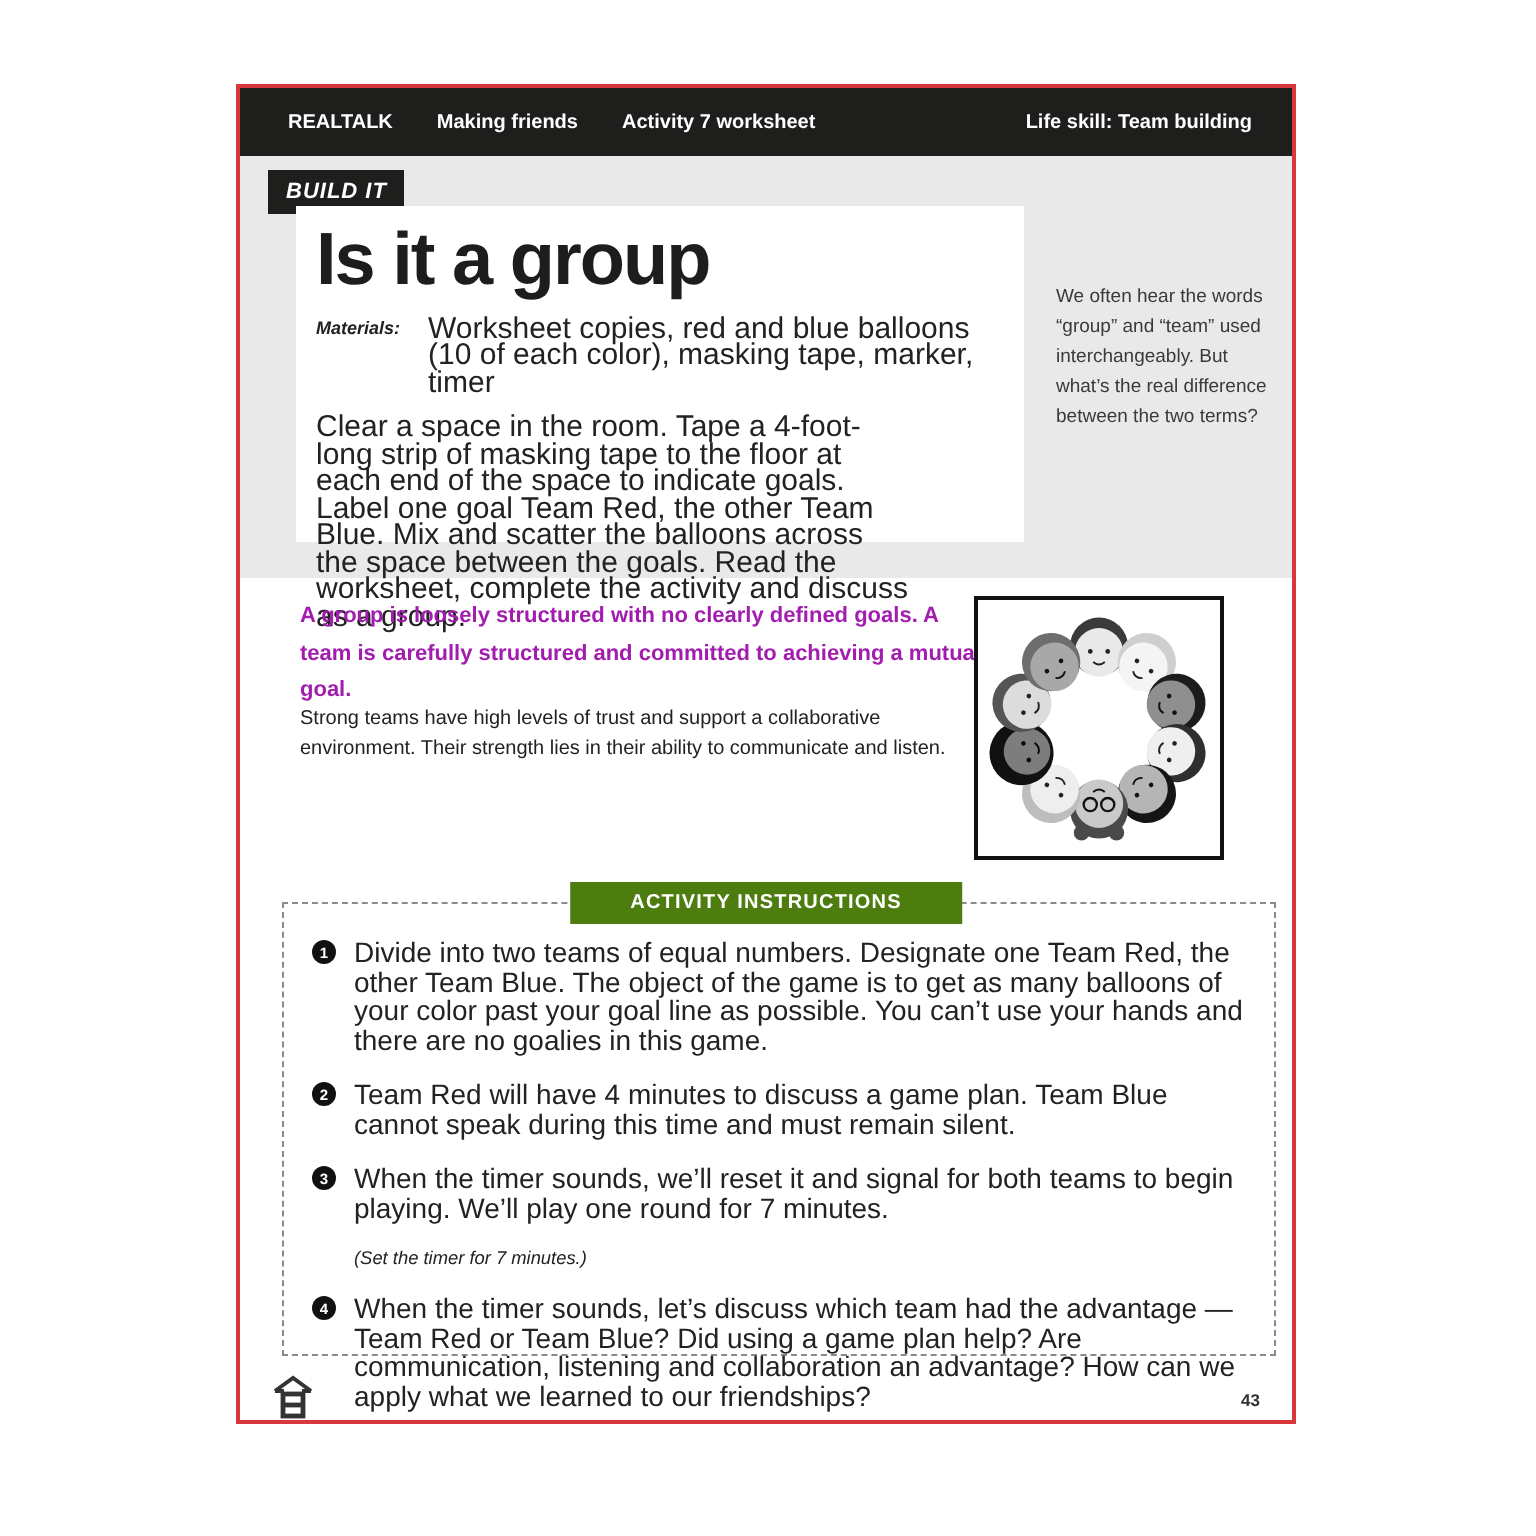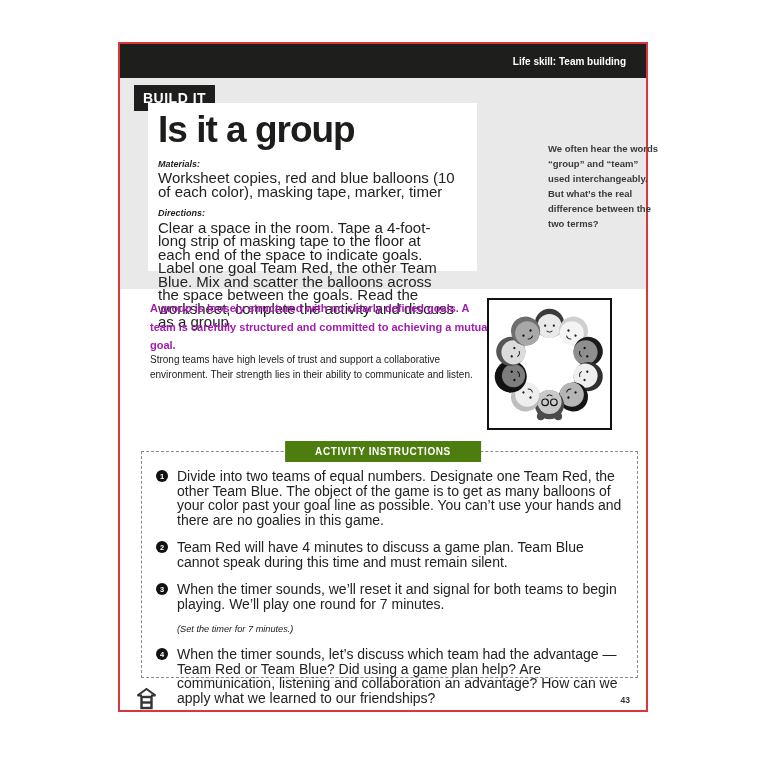--- a/index.html
+++ b/index.html
@@ -14,32 +14,32 @@
   
   .topbar { position:absolute; left:0; top:0; width:526px; height:34px; background:#1e1e1c;
     color:#fff; display:flex; align-items:center; padding:0 20px 0 24px; font-size:10px; font-weight:bold; }
   .topbar .left-group { display:flex; gap:22px; }
   .topbar .spacer { flex:1; }
 
   
   .band { position:absolute; left:0; top:34px; width:526px; height:211px; background:#e9e9e9; }
 
   .badge { position:absolute; left:14px; top:41px; background:#1e1e1c; color:#fff;
-    font-size:14px; font-weight:bold; letter-spacing:.5px; padding:5px 9px; }
-
-  .whitebox { position:absolute; left:28px; top:59px; width:329px; height:168px;
+    font-size:11px; font-weight:bold; font-style:italic; letter-spacing:.5px; padding:5px 9px; }
+
+  .whitebox { position:absolute; left:28px; top:59px; width:364px; height:168px;
     background:#ffffff; padding:8px 10px 0 10px; }
   .title { font-size:37px; font-weight:bold; letter-spacing:-1px; line-height:1.02; color:#1d1d1b; }
   .subtitle { font-size:20px; font-weight:normal; color:#1d1d1b; margin:3px 0 0 2px; }
-  .meta-row { display:flex; margin-top:9px;flex-direction:column; }
+  .meta-row { display:flex; margin-top:9px; }
   .meta-label { width:56px; flex-shrink:0; font-size:9px; font-weight:bold; font-style:italic; line-height:13.5px; }
   .meta-text { width:298px; font-size:15px; line-height:13.5px; }
 
   .sidenote { position:absolute; left:408px; top:97px; width:114px;
-    font-size:9.5px; line-height:15px; font-weight:700; color:#3a3a3a;margin-left:20px; }
+    font-size:9.5px; line-height:15px; font-weight:400; color:#3a3a3a; }
 
   .lead { position:absolute; left:30px; top:255px; width:342px;
     font-size:11px; font-weight:bold; line-height:18.5px; color:#a21caf; }
 
   .illo { position:absolute; left:367px; top:254px; width:125px; height:132px;
     border:2px solid #111; background:#fff; overflow:hidden; }
 
   .para1 { position:absolute; left:30px; top:308px; width:340px; font-size:10px; line-height:15px; }
   .para2 { position:absolute; left:30px; top:346px; width:340px; font-size:10px; line-height:15px; }
 
@@ -59,36 +59,40 @@
   .footer-logo { position:absolute; left:16px; top:643px; }
   .page-num { position:absolute; right:16px; top:651px; font-size:8.5px; font-weight:bold; color:#333; }
 </style>
 </head>
 <body>
 
 <div class="canvas">
   <div class="sheet">
 
     <div class="topbar">
+      <div class="left-group">
+        <span>REALTALK</span>
+        <span>Making friends</span>
+        <span>Activity 7 worksheet</span>
+      </div>
       <div class="spacer"></div>
       <span>Life skill: Team building</span>
     </div>
 
     <div class="band"></div>
 
     <div class="badge">BUILD IT</div>
 
     <div class="whitebox">
       <div class="title">Is it a group</div>
       <div class="meta-row">
         <div class="meta-label">Materials:</div>
         <div class="meta-text">Worksheet copies, red and blue balloons (10 of each color), masking tape, marker, timer</div>
       </div>
       <div class="meta-row">
-        <div class="meta-label">Directions:</div>
         <div class="meta-text">Clear a space in the room. Tape a 4-foot-long strip of masking tape to the floor at each end of the space to indicate goals. Label one goal Team Red, the other Team Blue. Mix and scatter the balloons across the space between the goals. Read the worksheet, complete the activity and discuss as a group.</div>
       </div>
     </div>
 
     <div class="sidenote">We often hear the words “group” and “team” used interchangeably. But what’s the real difference between the two terms?</div>
 
     <div class="lead">A group is loosely structured with no clearly defined goals. A team is carefully structured and committed to achieving a mutual goal.</div>
 
     <div class="illo">
       <svg width="121" height="128" viewBox="0 0 122 132">

